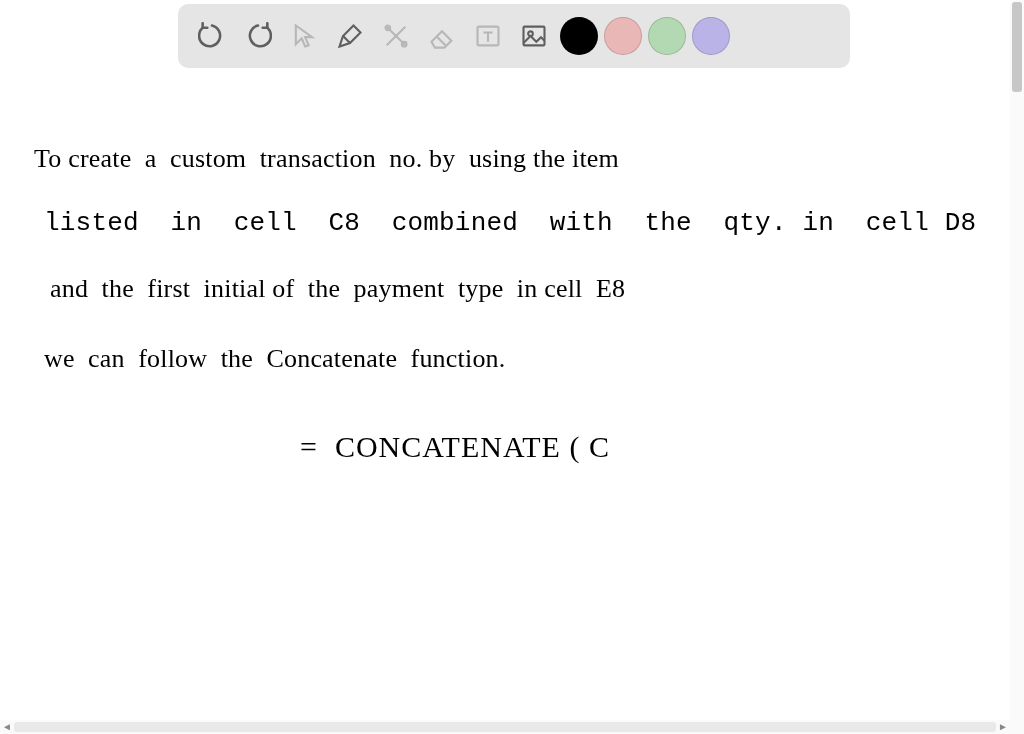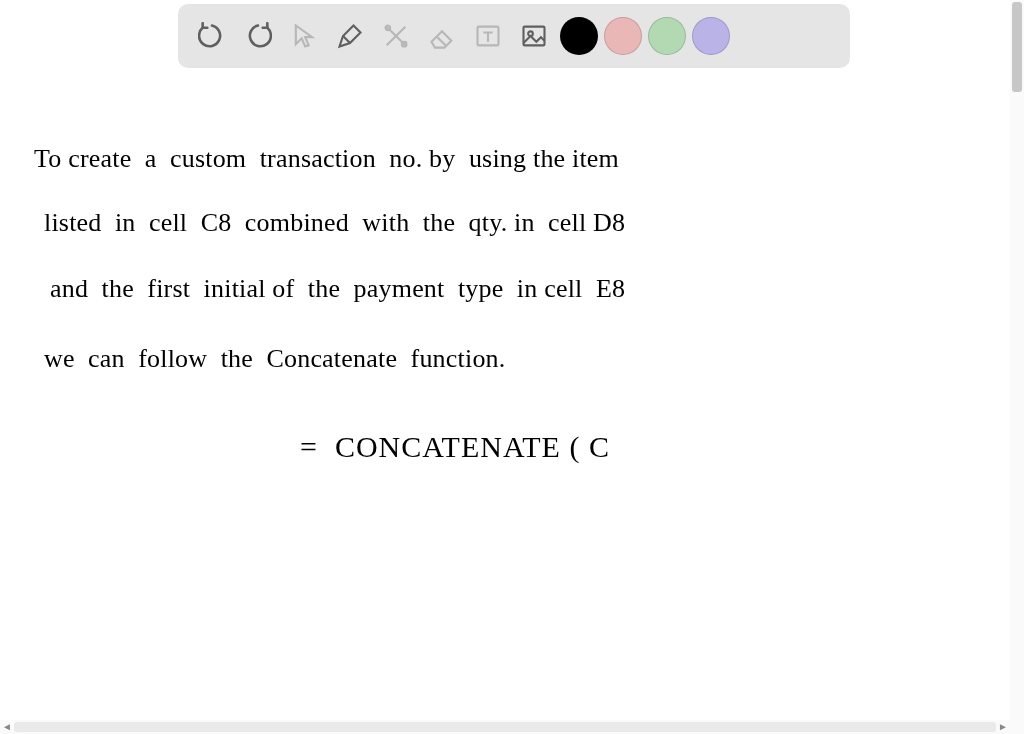--- a/index.html
+++ b/index.html
@@ -100,21 +100,21 @@
     bottom: 14px;
   }
   .hand {
     position: absolute;
     font-family: "Segoe Script", "Comic Sans MS", "Brush Script MT", cursive;
     color: #000;
     white-space: pre;
     font-weight: 500;
   }
   .line1 { top: 64px;  left: 34px;  font-size: 26px; letter-spacing: 0.2px; }
-  .line2 { top: 128px; left: 44px;  font-size: 26px; letter-spacing: 0.2px; }
+  .line2 { top: 128px; left: 44px;  font-size: 26px; letter-spacing: 0.2px; font-family: Liberation Mono, monospace; }
   .line3 { top: 194px; left: 34px;  font-size: 26px; letter-spacing: 0.2px; margin-left: 16px; }
   .line4 { top: 264px; left: 44px;  font-size: 26px; letter-spacing: 0.2px; }
   .line5 { top: 350px; left: 300px; font-size: 30px; letter-spacing: 1px; }
 </style>
 </head>
 <body>
 
 <div class="viewport">
 
   <div class="toolbar">

